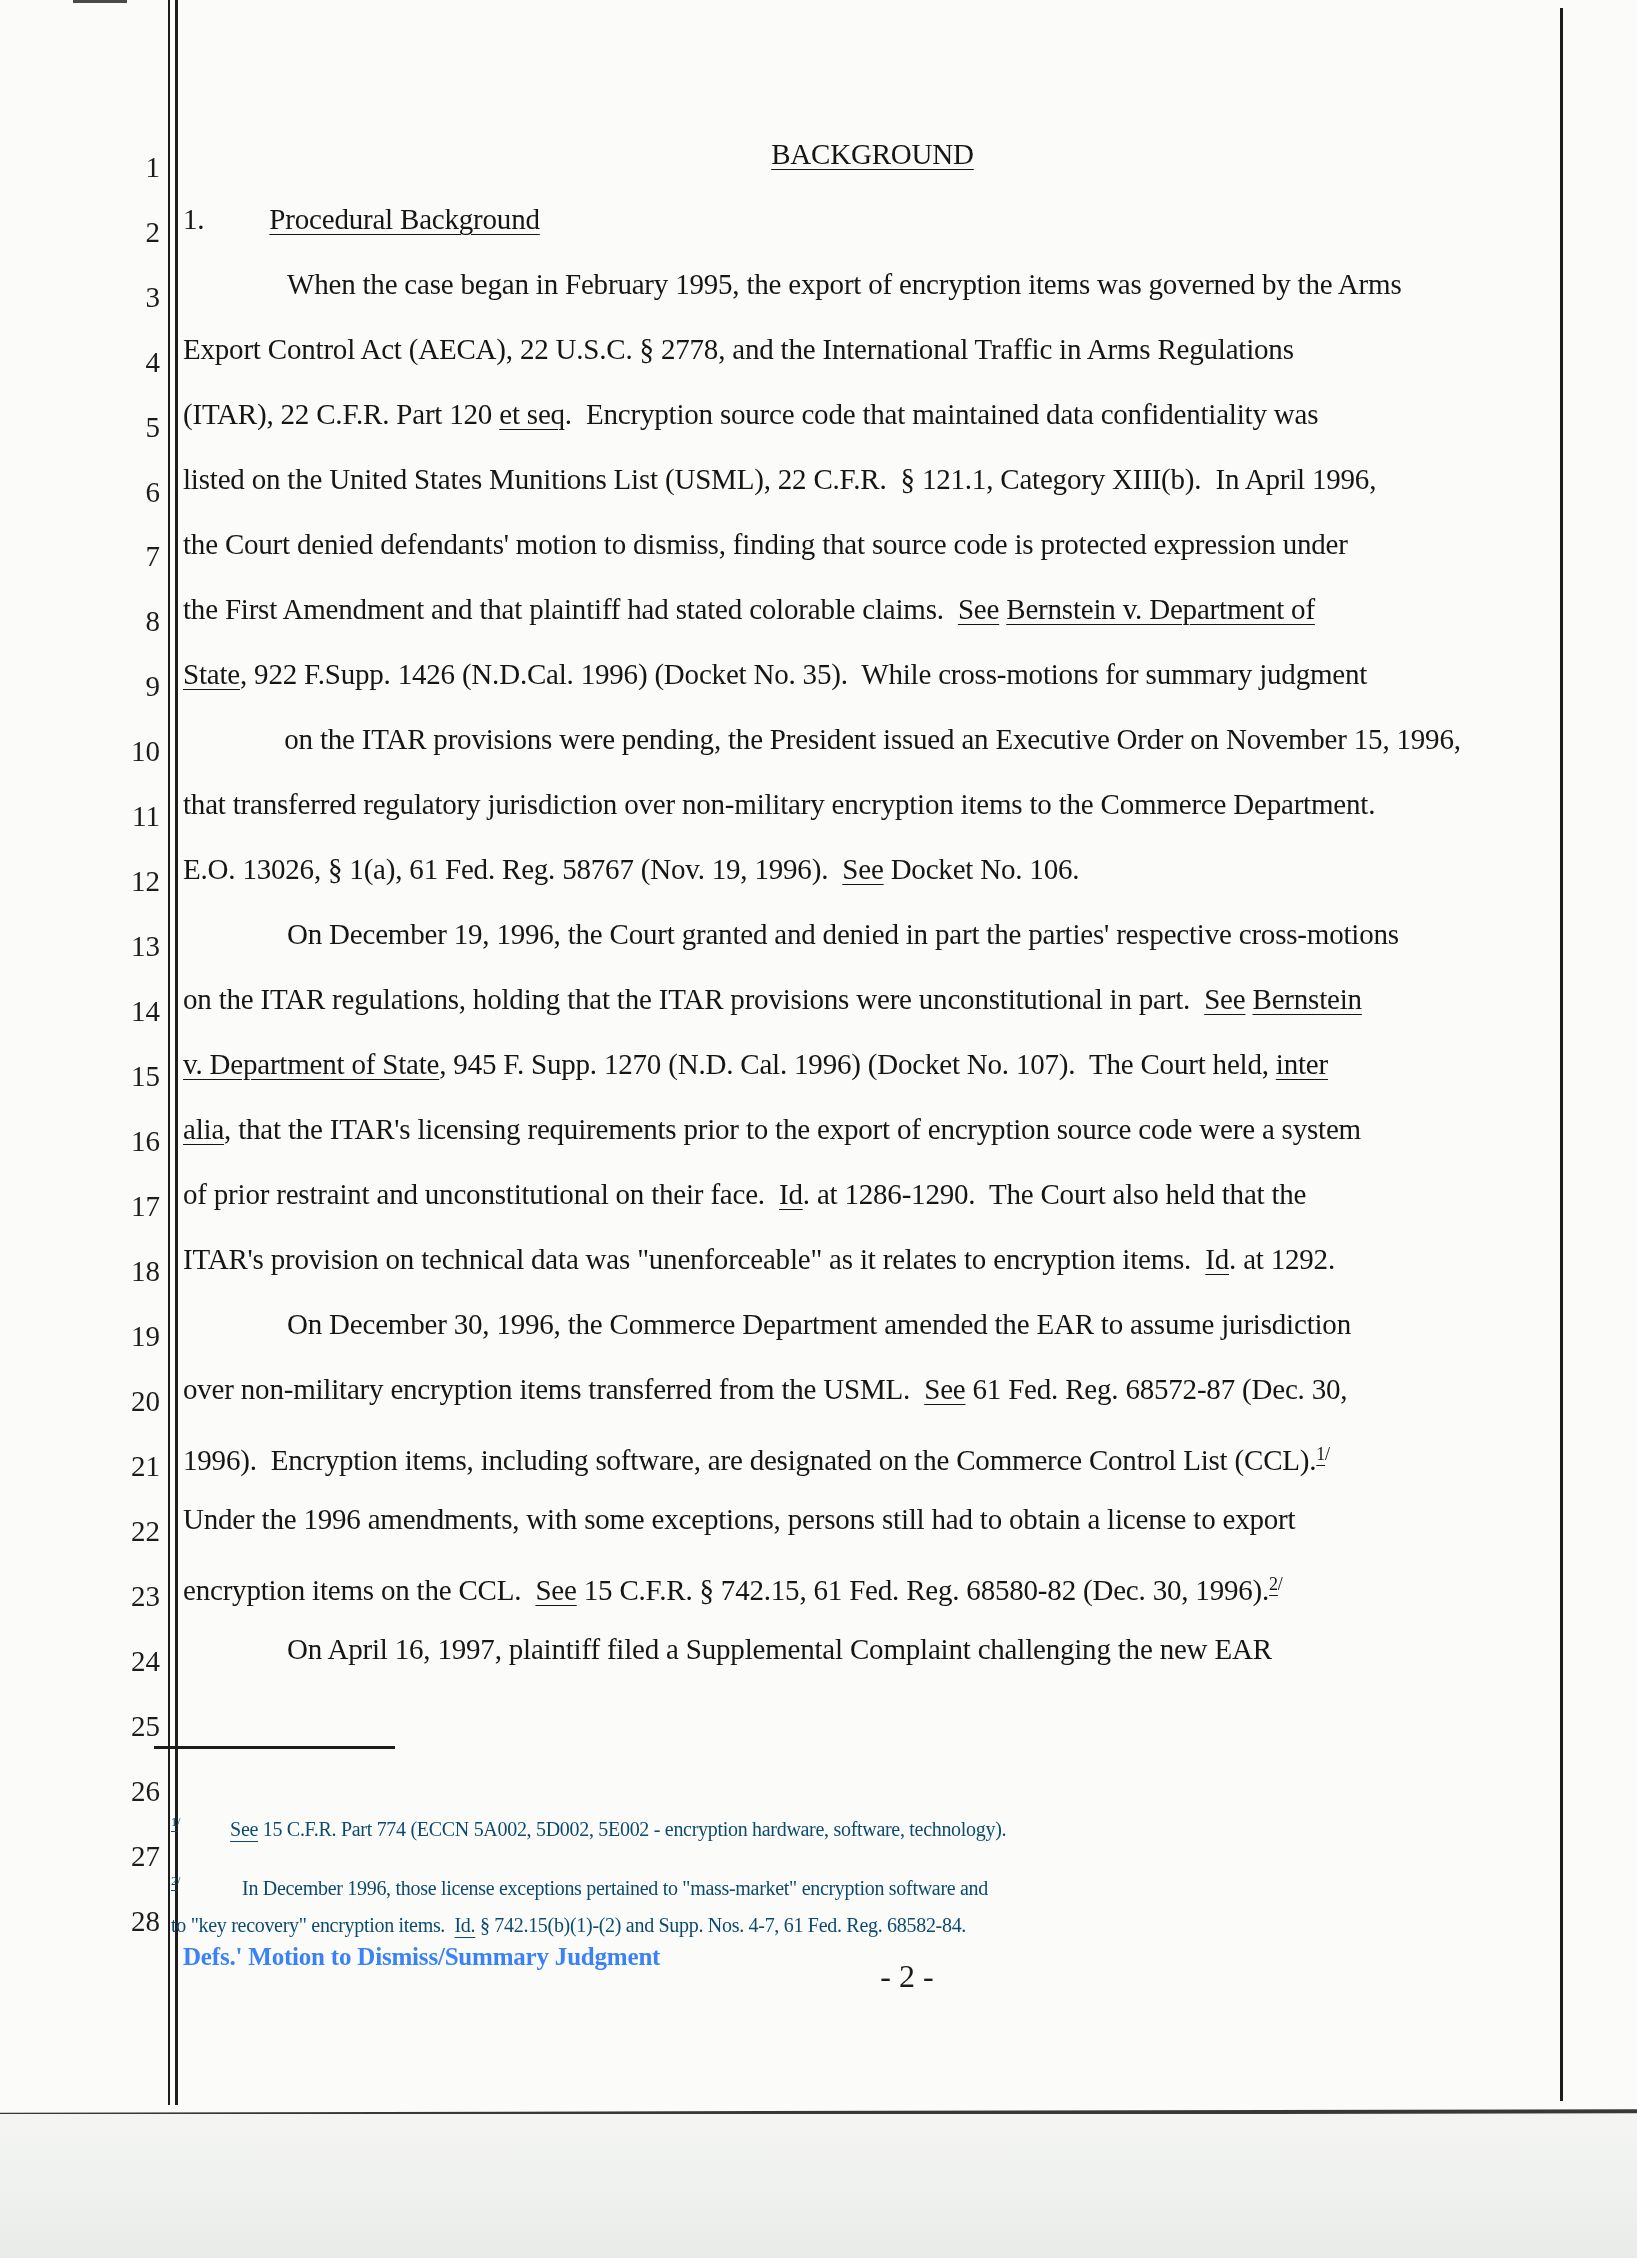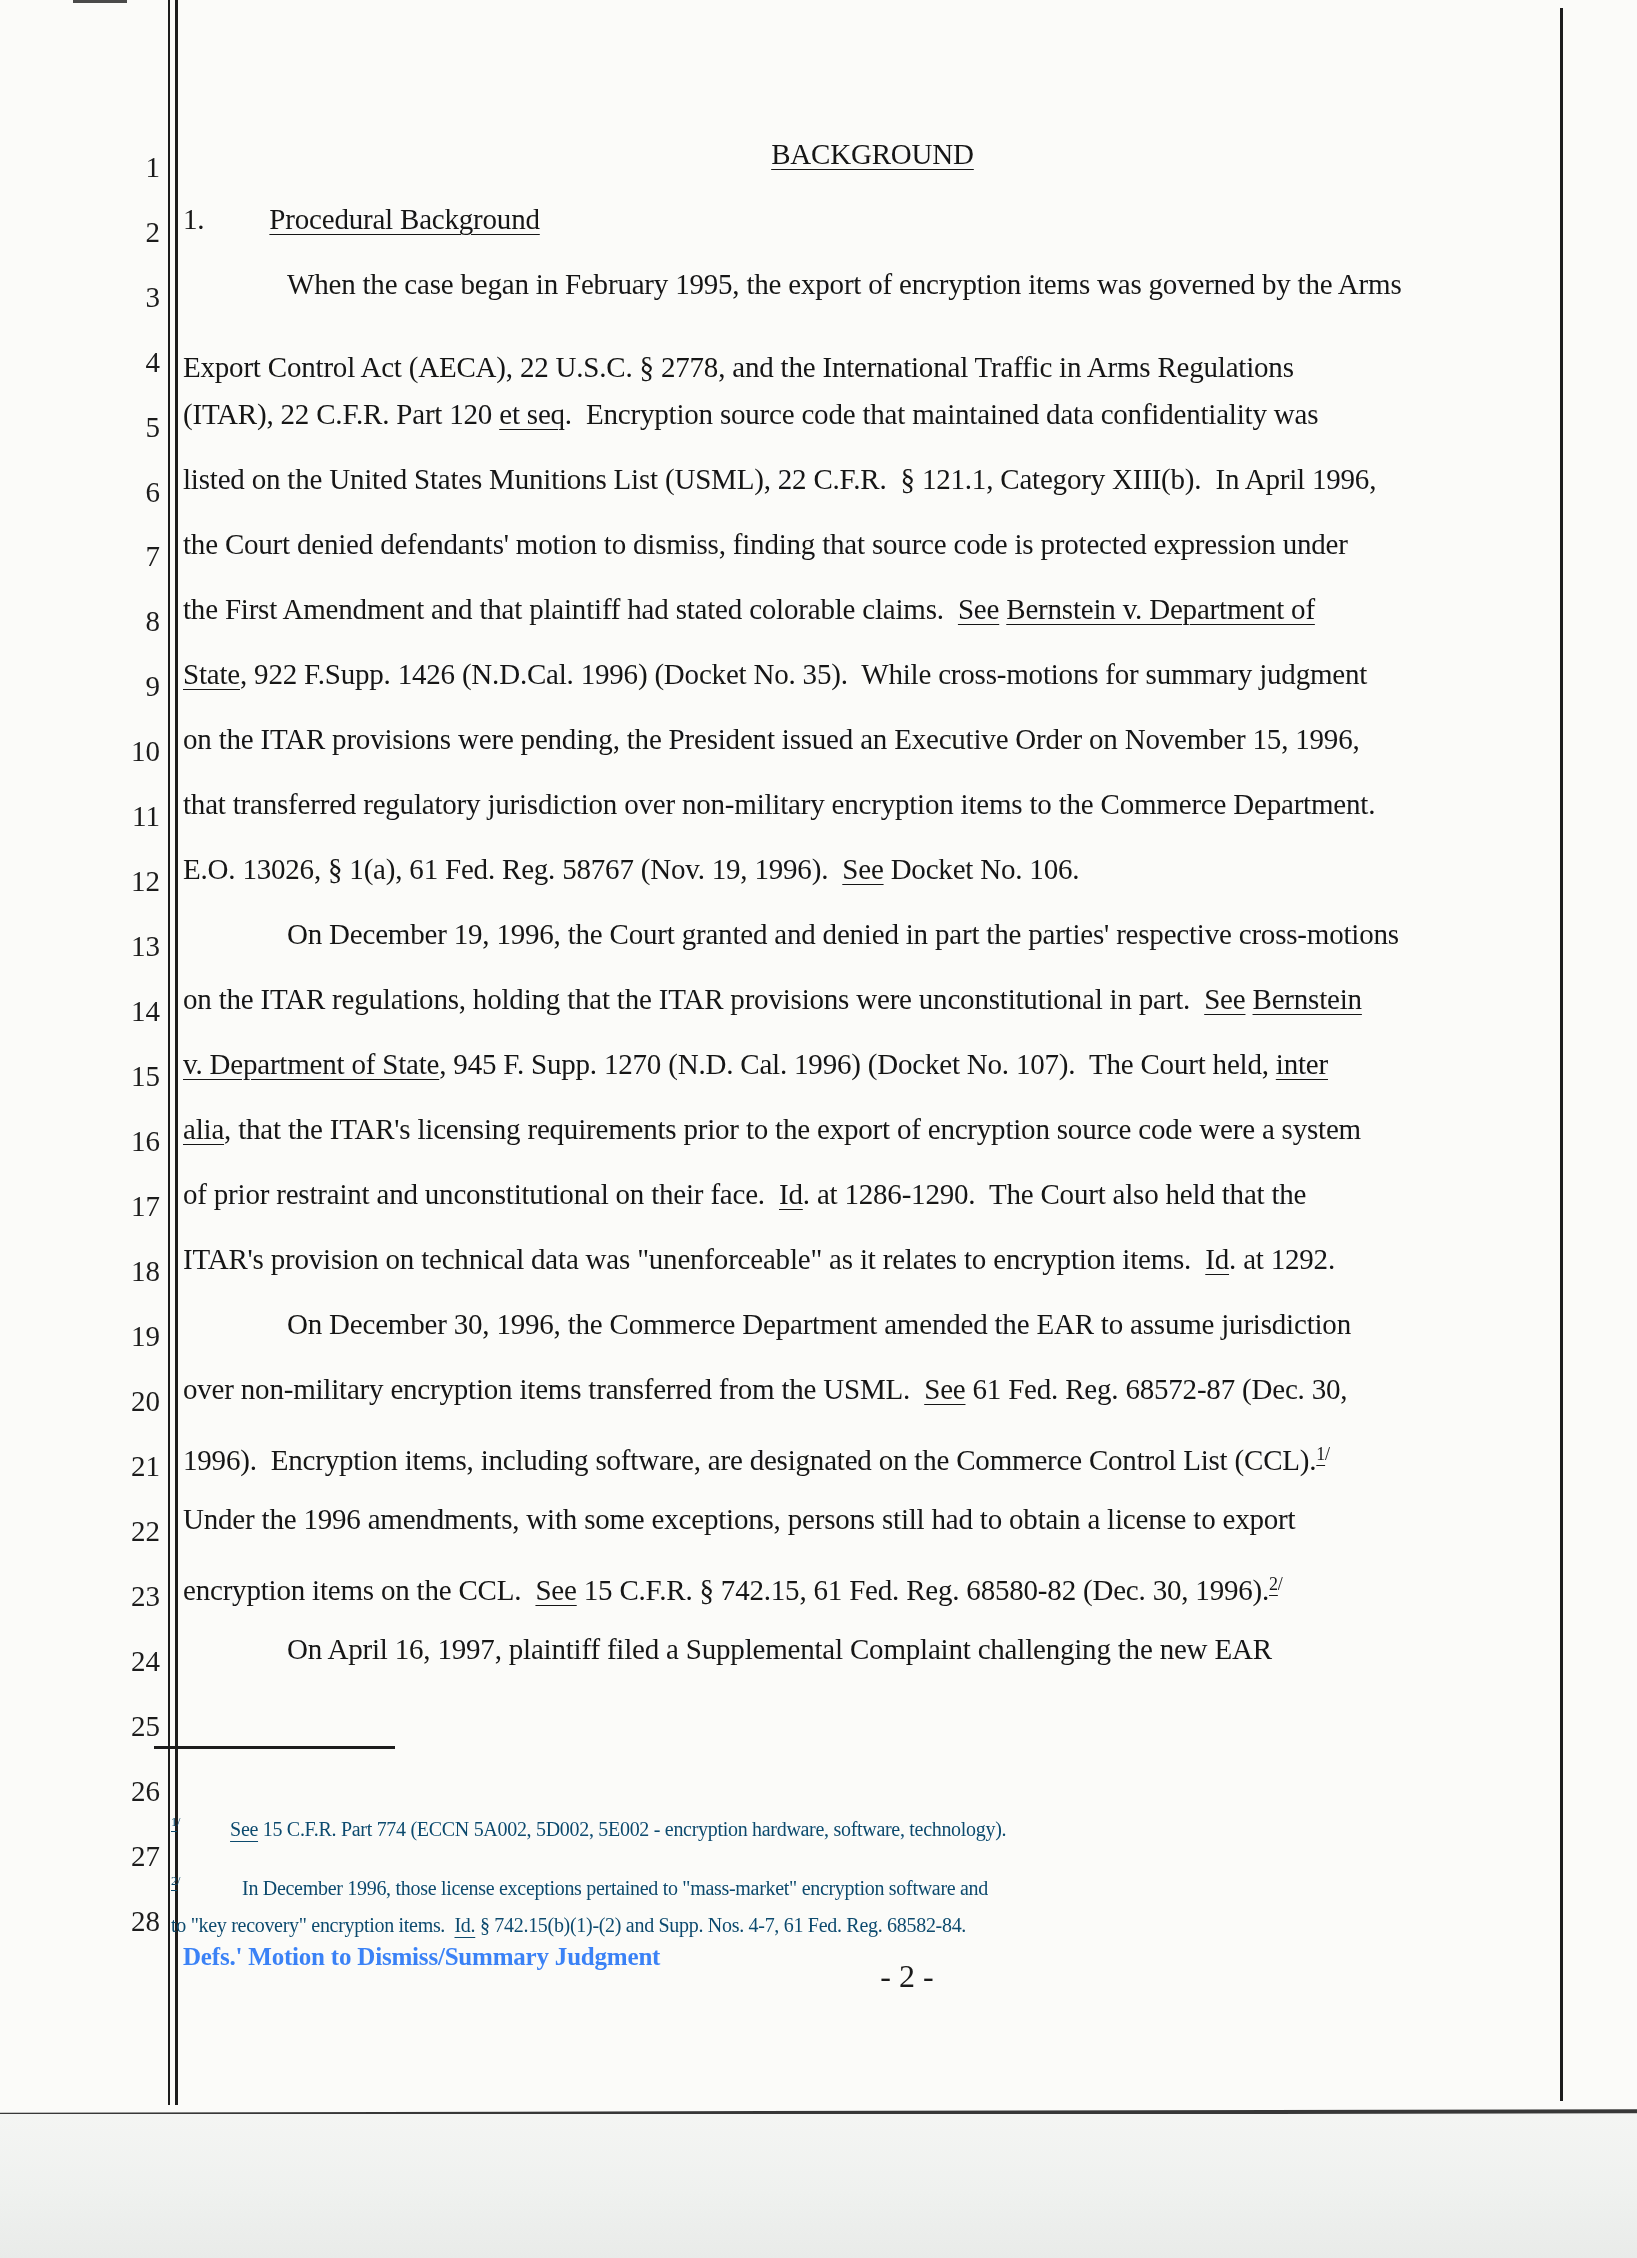--- a/index.html
+++ b/index.html
@@ -84,27 +84,27 @@
       <div class="linenum" style="top: 1645px;">24</div>
       <div class="linenum" style="top: 1710px;">25</div>
       <div class="linenum" style="top: 1775px;">26</div>
       <div class="linenum" style="top: 1840px;">27</div>
       <div class="linenum" style="top: 1905px;">28</div>
     </div>
   <div id="body">
       <div class="bodyline center" style="top: 135px;"><span class="seg u">BACKGROUND</span></div>
       <div class="bodyline" style="top: 200px;"><span class="seg">1.</span><span class="seg u" style="margin-left: 65px;">Procedural Background</span></div>
       <div class="bodyline indent" style="top: 265px;"><span class="seg">When the case began in February 1995, the export of encryption items was governed by the Arms</span></div>
-      <div class="bodyline" style="top: 348px;"><span class="seg">Export Control Act (AECA), 22 U.S.C. § 2778, and the International Traffic in Arms Regulations</span></div>
+      <div class="bodyline" style="top: 330px;"><span class="seg">Export Control Act (AECA), 22 U.S.C. § 2778, and the International Traffic in Arms Regulations</span></div>
       <div class="bodyline" style="top: 395px;"><span class="seg">(ITAR), 22 C.F.R. Part 120 </span><span class="seg u">et seq</span><span class="seg">.  Encryption source code that maintained data confidentiality was</span></div>
       <div class="bodyline" style="top: 460px;"><span class="seg">listed on the United States Munitions List (USML), 22 C.F.R.  § 121.1, Category XIII(b).  In April 1996,</span></div>
       <div class="bodyline" style="top: 525px;"><span class="seg">the Court denied defendants' motion to dismiss, finding that source code is protected expression under</span></div>
       <div class="bodyline" style="top: 590px;"><span class="seg">the First Amendment and that plaintiff had stated colorable claims.  </span><span class="seg u">See</span><span class="seg"> </span><span class="seg u">Bernstein v. Department of</span></div>
       <div class="bodyline" style="top: 655px;"><span class="seg u">State</span><span class="seg">, 922 F.Supp. 1426 (N.D.Cal. 1996) (Docket No. 35).  While cross-motions for summary judgment</span></div>
-      <div class="bodyline" style="top: 720px;"><span class="seg">on the ITAR provisions were pending, the President issued an Executive Order on November 15, 1996,</span></div>
+      <div class="bodyline" style="top: 720px; text-align: center;"><span class="seg">on the ITAR provisions were pending, the President issued an Executive Order on November 15, 1996,</span></div>
       <div class="bodyline" style="top: 785px;"><span class="seg">that transferred regulatory jurisdiction over non-military encryption items to the Commerce Department.</span></div>
       <div class="bodyline" style="top: 850px;"><span class="seg">E.O. 13026, § 1(a), 61 Fed. Reg. 58767 (Nov. 19, 1996).  </span><span class="seg u">See</span><span class="seg"> Docket No. 106.</span></div>
       <div class="bodyline indent" style="top: 915px;"><span class="seg">On December 19, 1996, the Court granted and denied in part the parties' respective cross-motions</span></div>
       <div class="bodyline" style="top: 980px;"><span class="seg">on the ITAR regulations, holding that the ITAR provisions were unconstitutional in part.  </span><span class="seg u">See</span><span class="seg"> </span><span class="seg u">Bernstein</span></div>
       <div class="bodyline" style="top: 1045px;"><span class="seg u">v. Department of State</span><span class="seg">, 945 F. Supp. 1270 (N.D. Cal. 1996) (Docket No. 107).  The Court held, </span><span class="seg u">inter</span></div>
       <div class="bodyline" style="top: 1110px;"><span class="seg u">alia</span><span class="seg">, that the ITAR's licensing requirements prior to the export of encryption source code were a system</span></div>
       <div class="bodyline" style="top: 1175px;"><span class="seg">of prior restraint and unconstitutional on their face.  </span><span class="seg u">Id</span><span class="seg">. at 1286-1290.  The Court also held that the</span></div>
       <div class="bodyline" style="top: 1240px;"><span class="seg">ITAR's provision on technical data was "unenforceable" as it relates to encryption items.  </span><span class="seg u">Id</span><span class="seg">. at 1292.</span></div>
       <div class="bodyline indent" style="top: 1305px;"><span class="seg">On December 30, 1996, the Commerce Department amended the EAR to assume jurisdiction</span></div>
       <div class="bodyline" style="top: 1370px;"><span class="seg">over non-military encryption items transferred from the USML.  </span><span class="seg u">See</span><span class="seg"> 61 Fed. Reg. 68572-87 (Dec. 30,</span></div>

